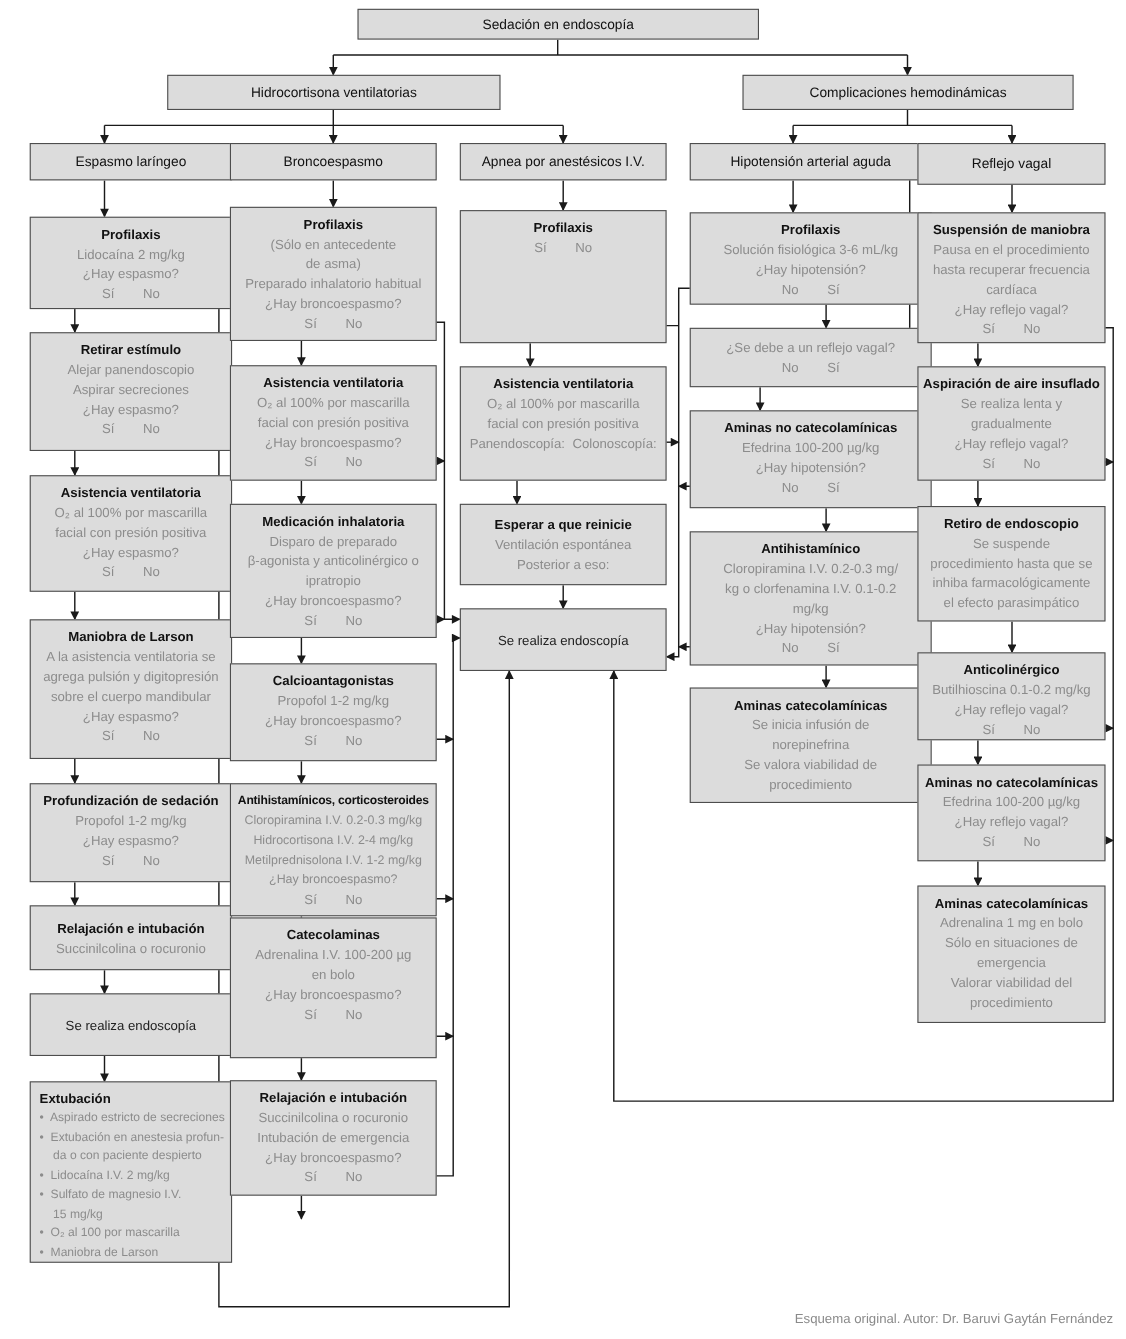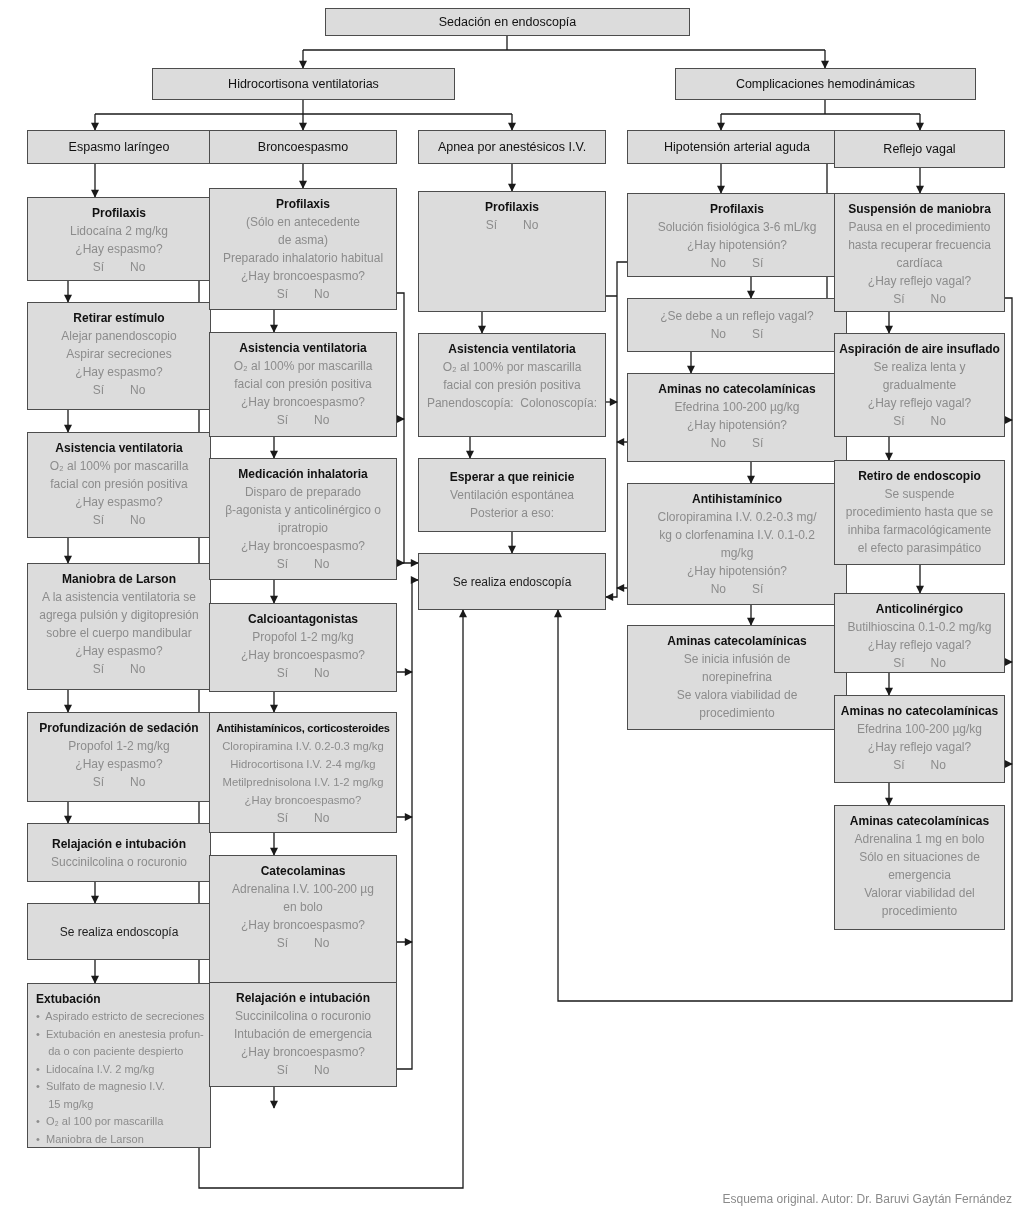--- a/index.html
+++ b/index.html
@@ -260,21 +260,21 @@
   <div class="bt">Antihistamínicos, corticosteroides</div>
   <div class="bb">Cloropiramina I.V. 0.2-0.3 mg/kg
 Hidrocortisona I.V. 2-4 mg/kg
 Metilprednisolona I.V. 1-2 mg/kg
 ¿Hay broncoespasmo?</div>
   <div class="ans">
         <span>Sí</span>
         <span>No</span>
       </div>
 </div>
-<div class="box c2" style="top:855px;height:128px">
+<div class="box c2" style="top:834px;height:128px">
   <div class="bt">Catecolaminas</div>
   <div class="bb">Adrenalina I.V. 100-200 µg
 en bolo
 ¿Hay broncoespasmo?</div>
   <div class="ans">
         <span>Sí</span>
         <span>No</span>
       </div>
 </div>
 <div class="box c2" style="top:982px;height:105px">

